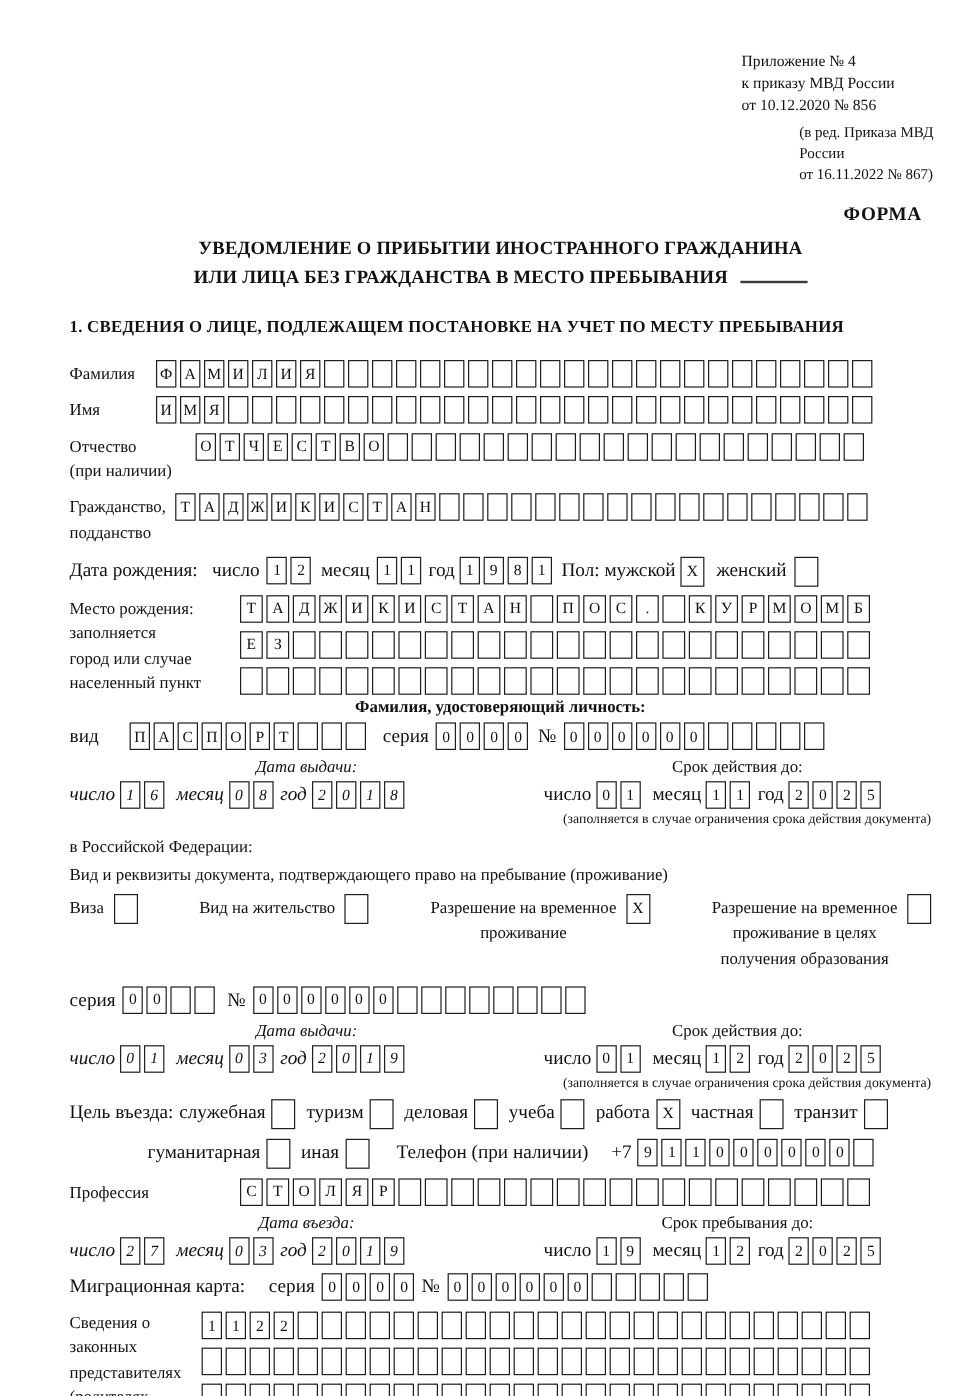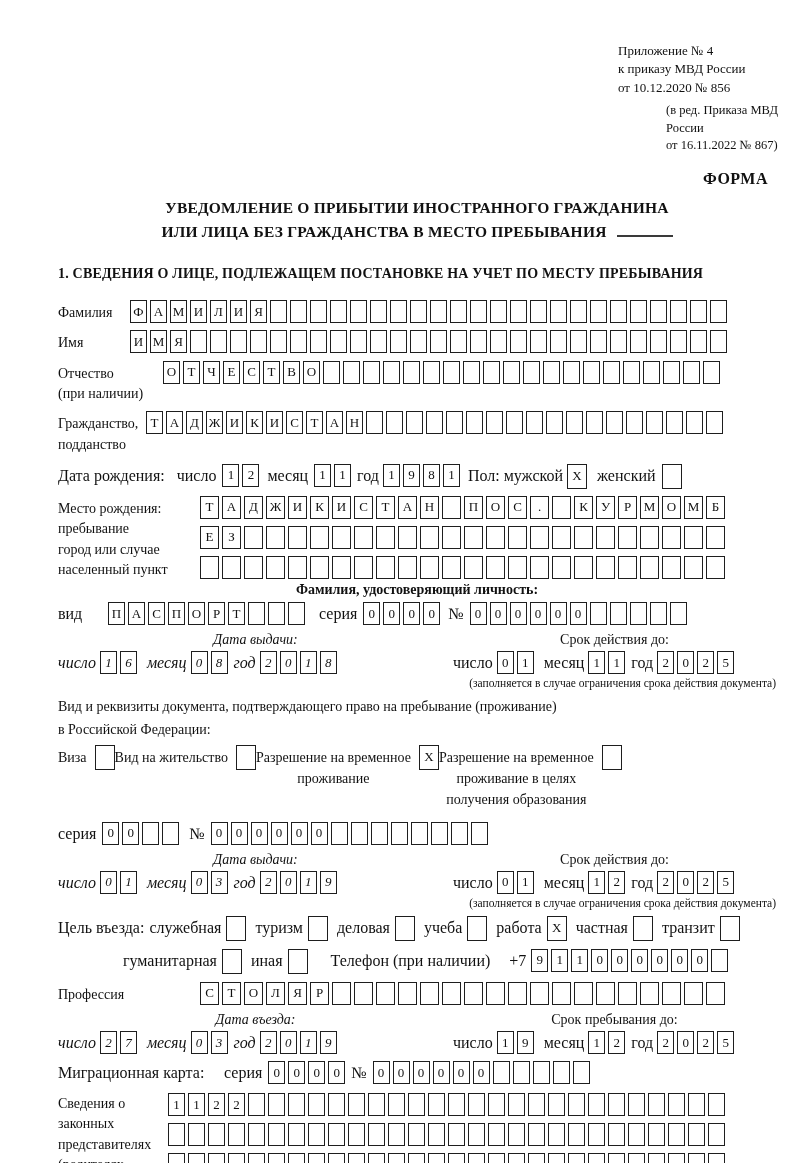--- a/index.html
+++ b/index.html
@@ -33,21 +33,21 @@
   
   .dates-row{display:flex;align-items:flex-start;margin-bottom:7px;}
   .half-l{flex:0 0 395px;font-style:italic;}
   .half-r{flex:1;}
   .caption{font-size:14px;text-align:center;margin-bottom:3px;}
   .date-line{display:flex;align-items:flex-start;}
   .date-line .lbl-inline{padding-top:3px;margin-right:4px;}
   .note{font-size:11.5px;text-align:right;margin-top:3px;white-space:nowrap;}
 
   .intro{font-size:14px;line-height:1.6;margin-bottom:4px;}
-  .opts{display:flex;align-items:flex-start;margin:2px 0 12px;}
+  .opts{display:flex;align-items:flex-start;justify-content:space-between;margin:2px 0 12px;}
   .opt{display:flex;align-items:flex-start;gap:8px;}
   .opt-label{font-size:14px;line-height:1.5;text-align:center;padding-top:2px;}
 
   .purpose{display:flex;align-items:flex-start;flex-wrap:nowrap;margin-bottom:8px;}
   .purpose .lbl-inline{margin-right:5px;}
   .purpose .cells{margin-right:9px;}
   .indent65{padding-left:65px;}
 
   .doc-head{font-weight:bold;font-size:14px;text-align:center;margin:2px 0 4px;}
   .rep-block{display:flex;align-items:flex-start;margin-bottom:2px;}
@@ -249,21 +249,21 @@
       </span>
     <span class="lbl-inline ml10 mr6">женский</span>
     <span class="cells cb">
         <span class="cell"></span>
       </span>
   </div>
 
   <div class="row" style="margin-bottom:2px;">
     <div class="lbl w142">
         <div>Место рождения:</div>
-        <div>пребывание</div>
+        <div>заполняется</div>
         <div>город или случае</div>
         <div>населенный пункт</div>
       </div>
     <div class="stack">
       <div class="cells wide">
           <span class="cell">Т</span>
           <span class="cell">А</span>
           <span class="cell">Д</span>
           <span class="cell">Ж</span>
           <span class="cell">И</span>
@@ -423,22 +423,22 @@
             <span class="cell">0</span>
             <span class="cell">2</span>
             <span class="cell">5</span>
           </span>
       </div>
       <div class="note">(заполняется в случае ограничения срока действия документа)</div>
     </div>
   </div>
 
   <div class="intro">
+    <div>в Российской Федерации:</div>
     <div>Вид и реквизиты документа, подтверждающего право на пребывание (проживание)</div>
-    <div>в Российской Федерации:</div>
   </div>
 
   <div class="opts">
     <div class="opt">
       <div class="opt-label">
           <div>Виза</div>
         </div>
       <span class="cells cb">
           <span class="cell"></span>
         </span>

